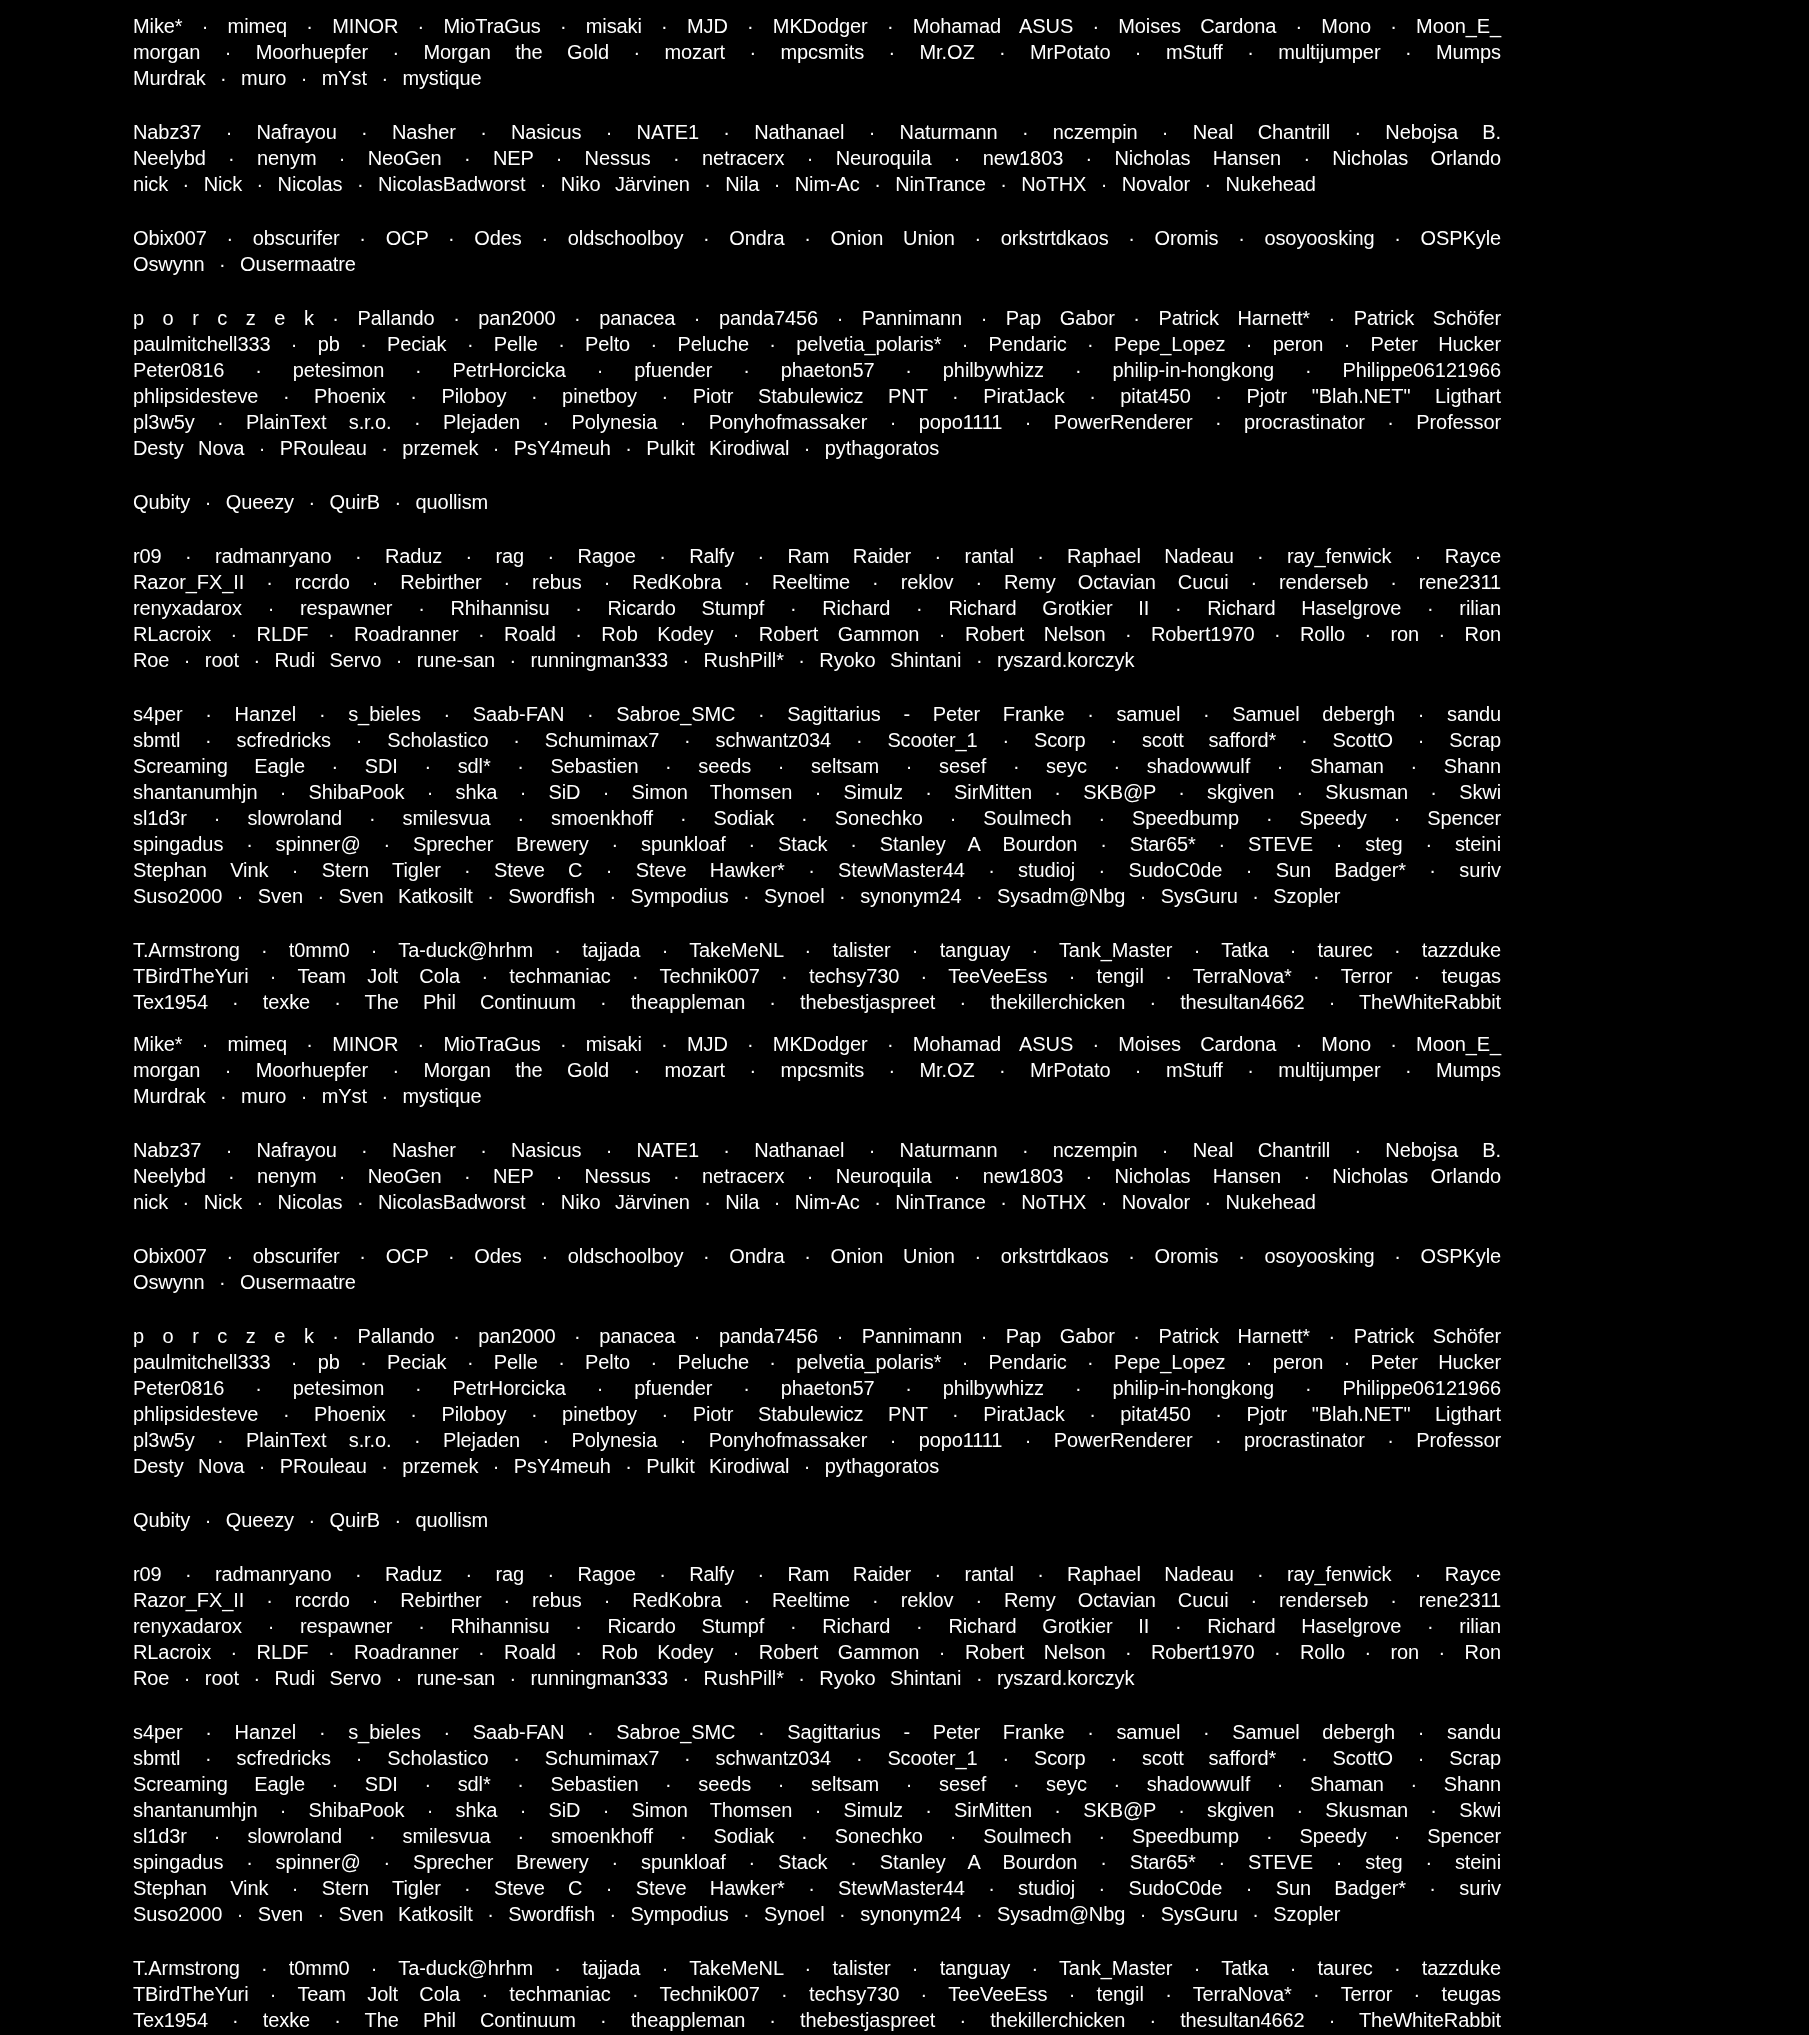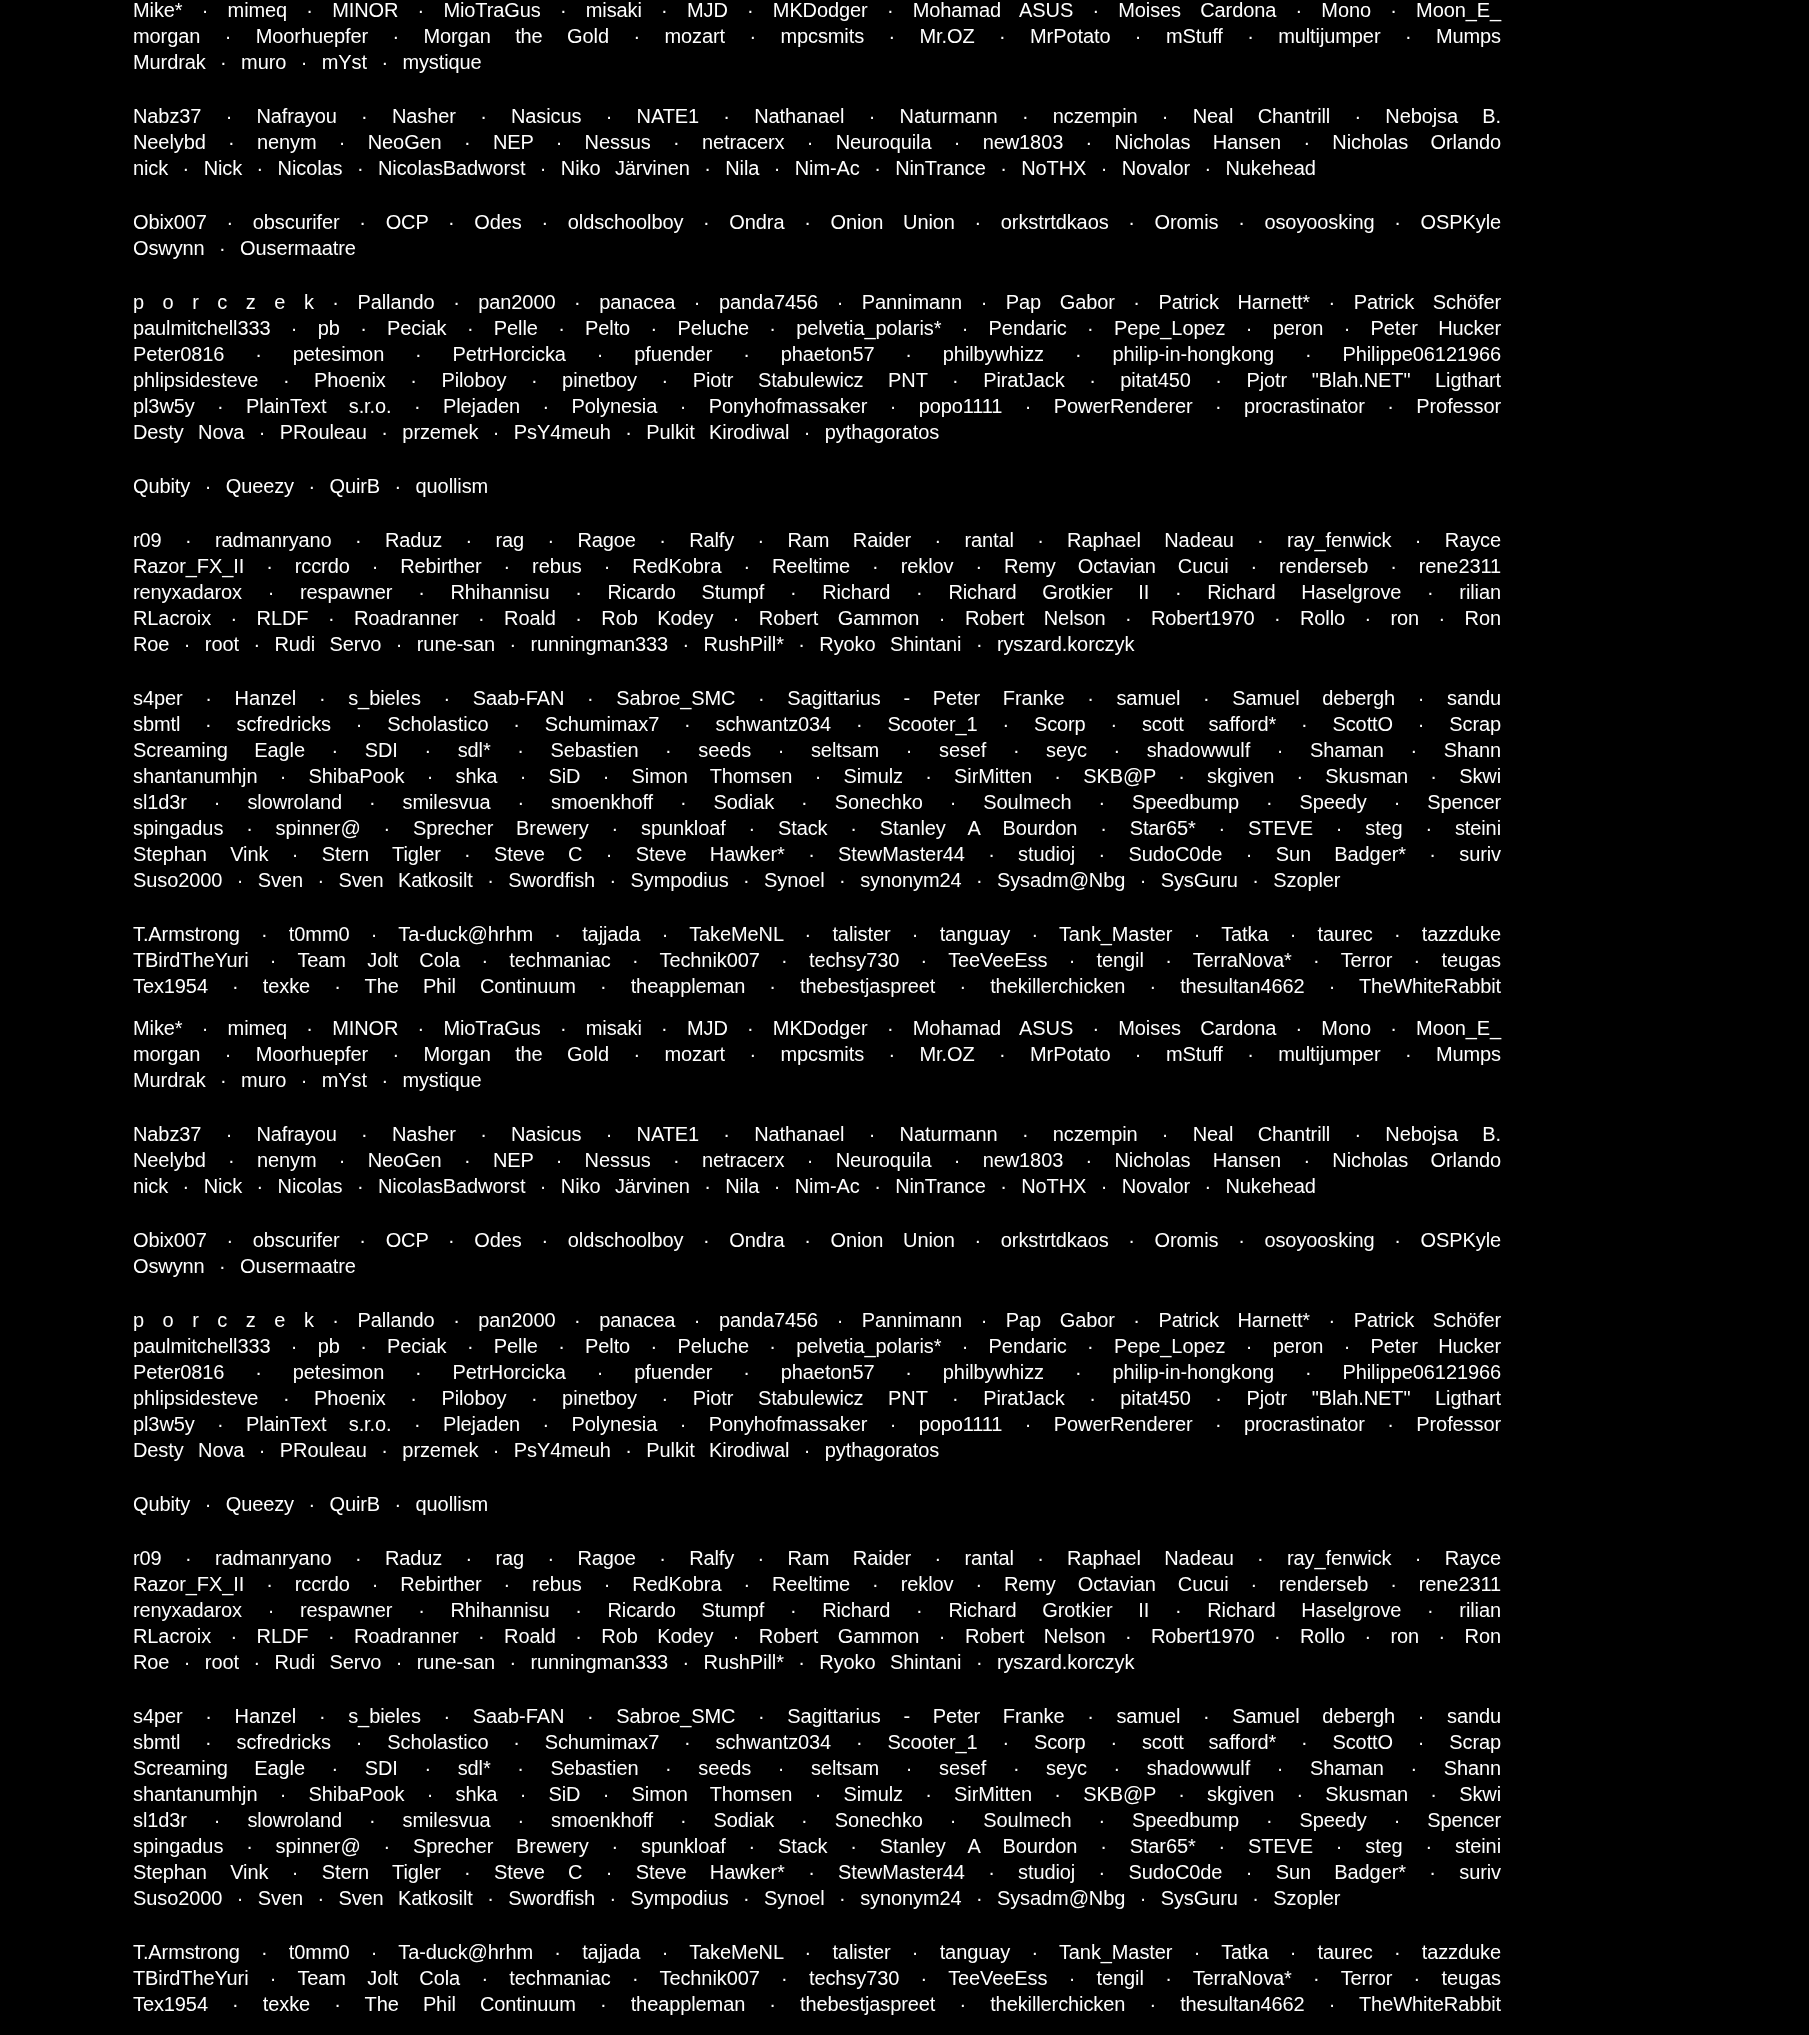--- a/index.html
+++ b/index.html
@@ -13,21 +13,21 @@
   main {
     display: block;
     width: 1809px;
     height: 2035px;
   }
   .tile {
     box-sizing: border-box;
     width: 1648px;
     height: 1018px;
     overflow: hidden;
-    padding: 0 147px 0 133px;
+    padding: 16px 147px 0 133px;
     background: var(--bg, #000000);
   }
   .para {
     margin: 0 0 28px 0;
   }
   .para:first-child { margin-top: -2.7px; }
   .para:last-child  { margin-bottom: 0; }
   .line {
     font-family: "Liberation Sans", "DejaVu Sans", sans-serif;
     font-weight: 400;

